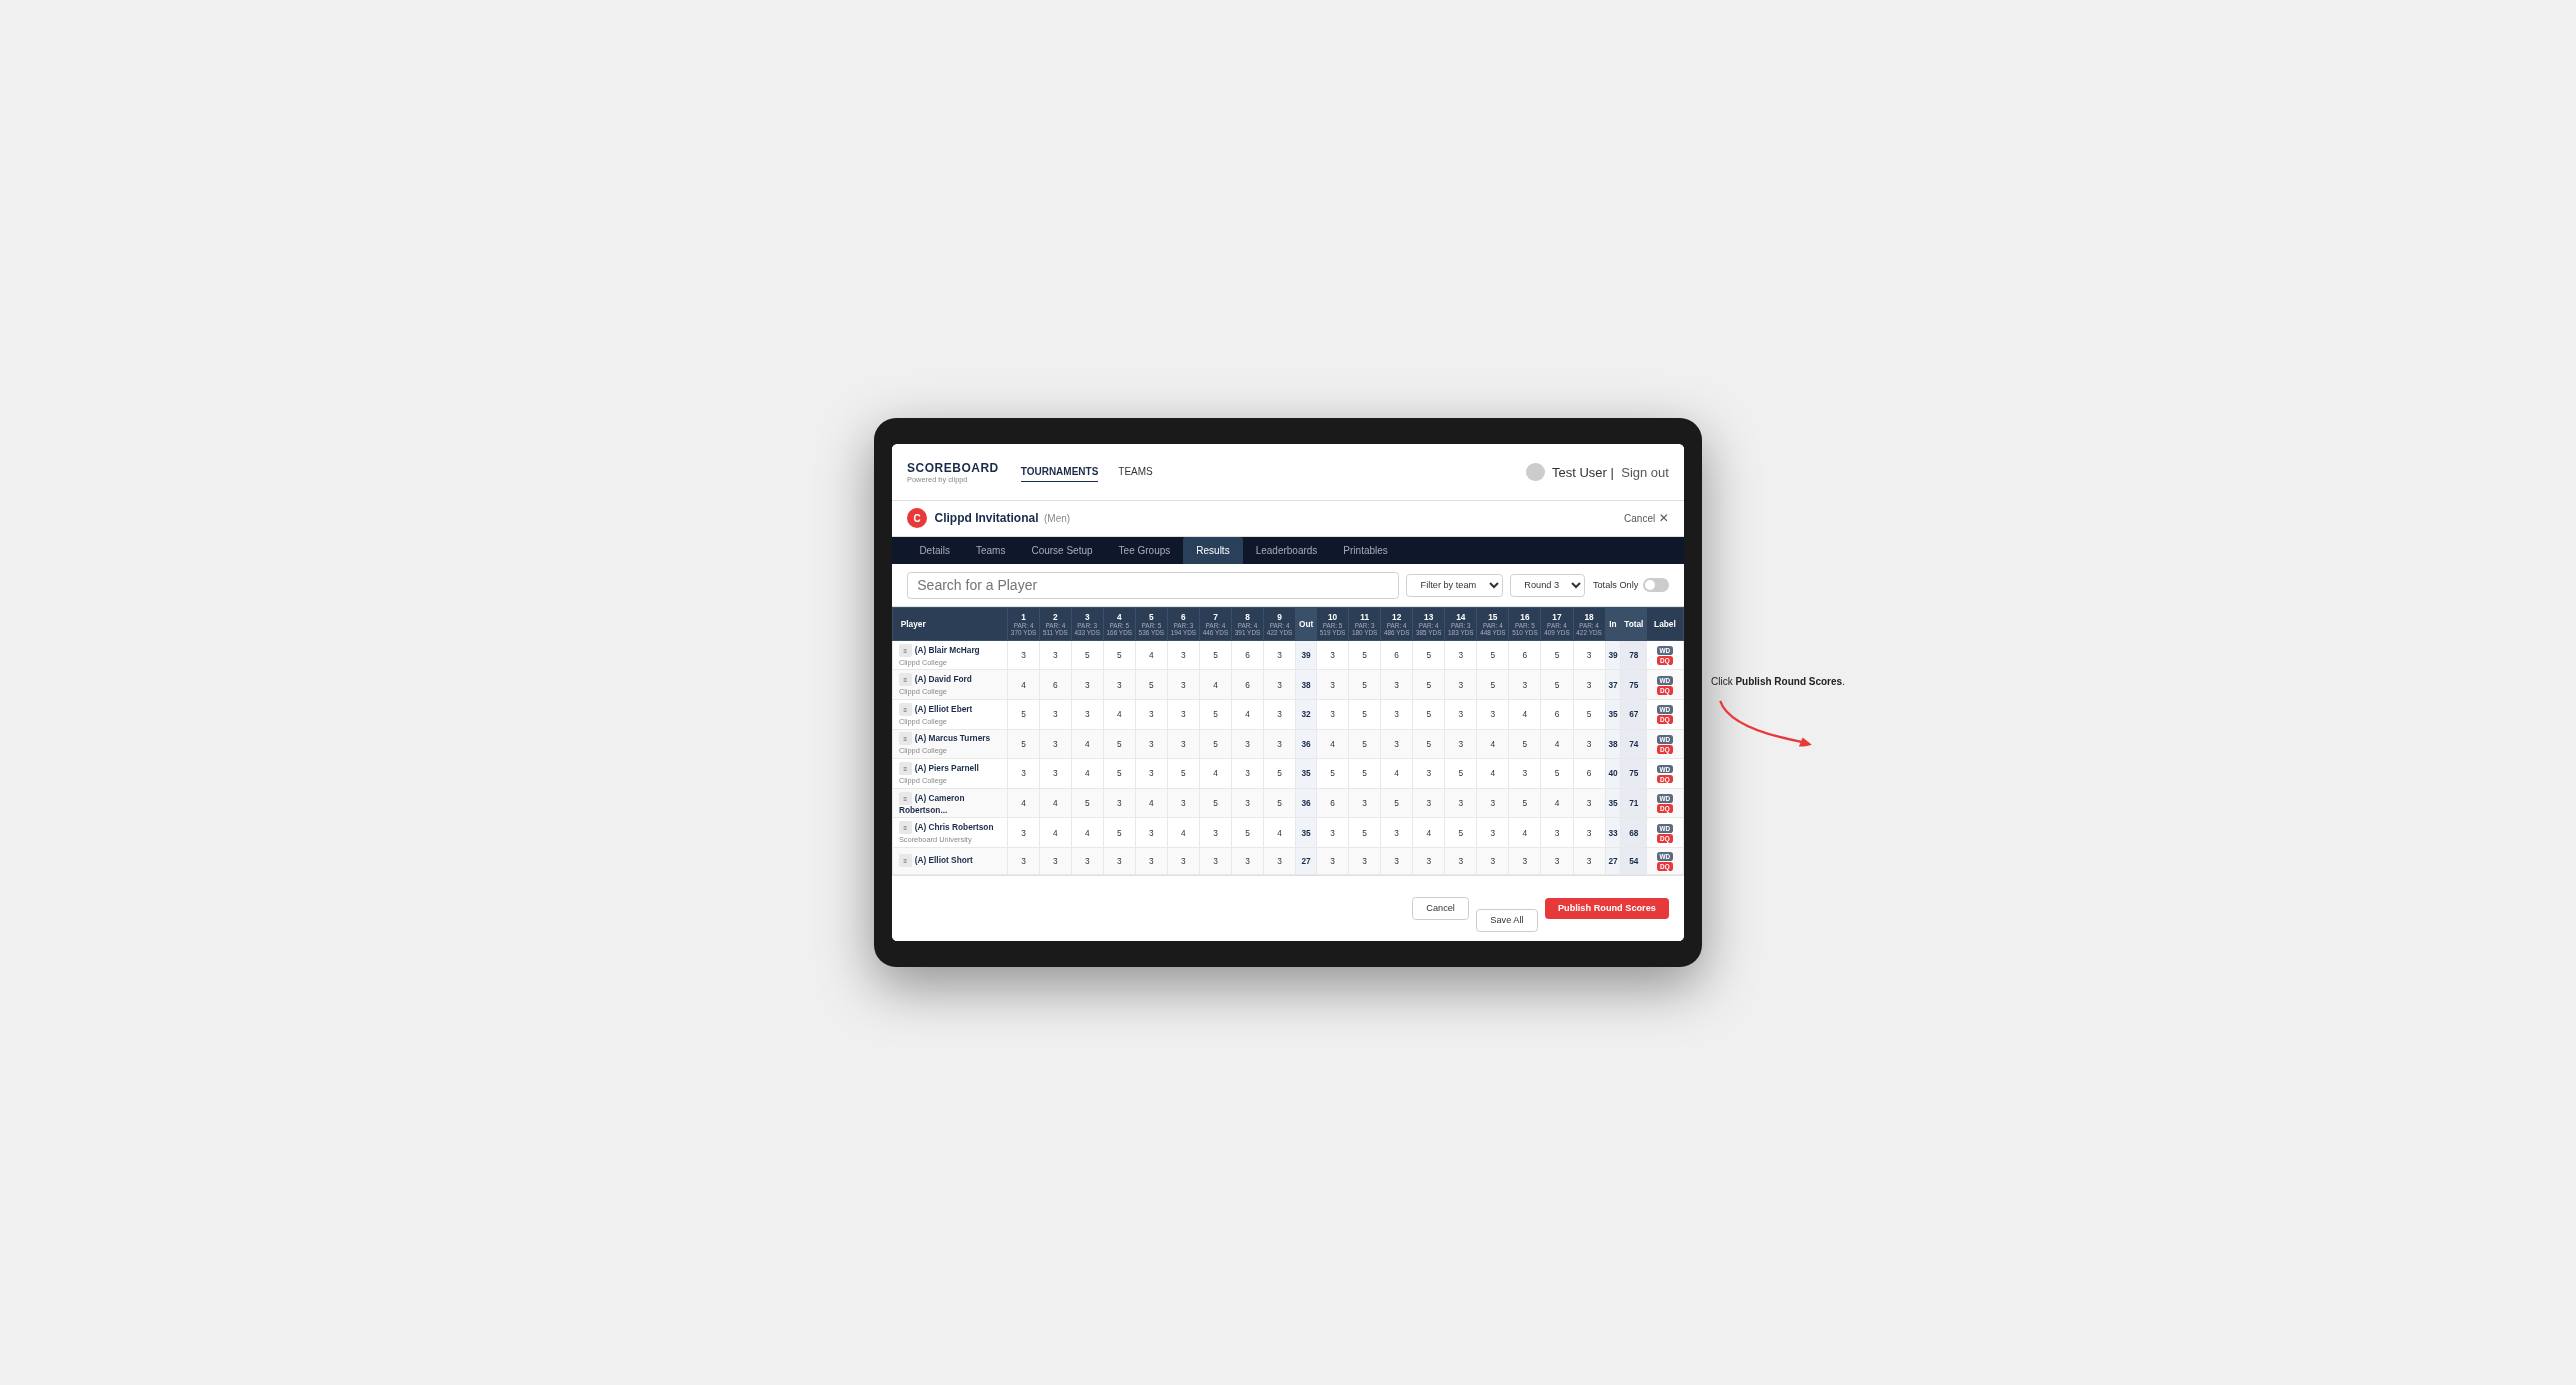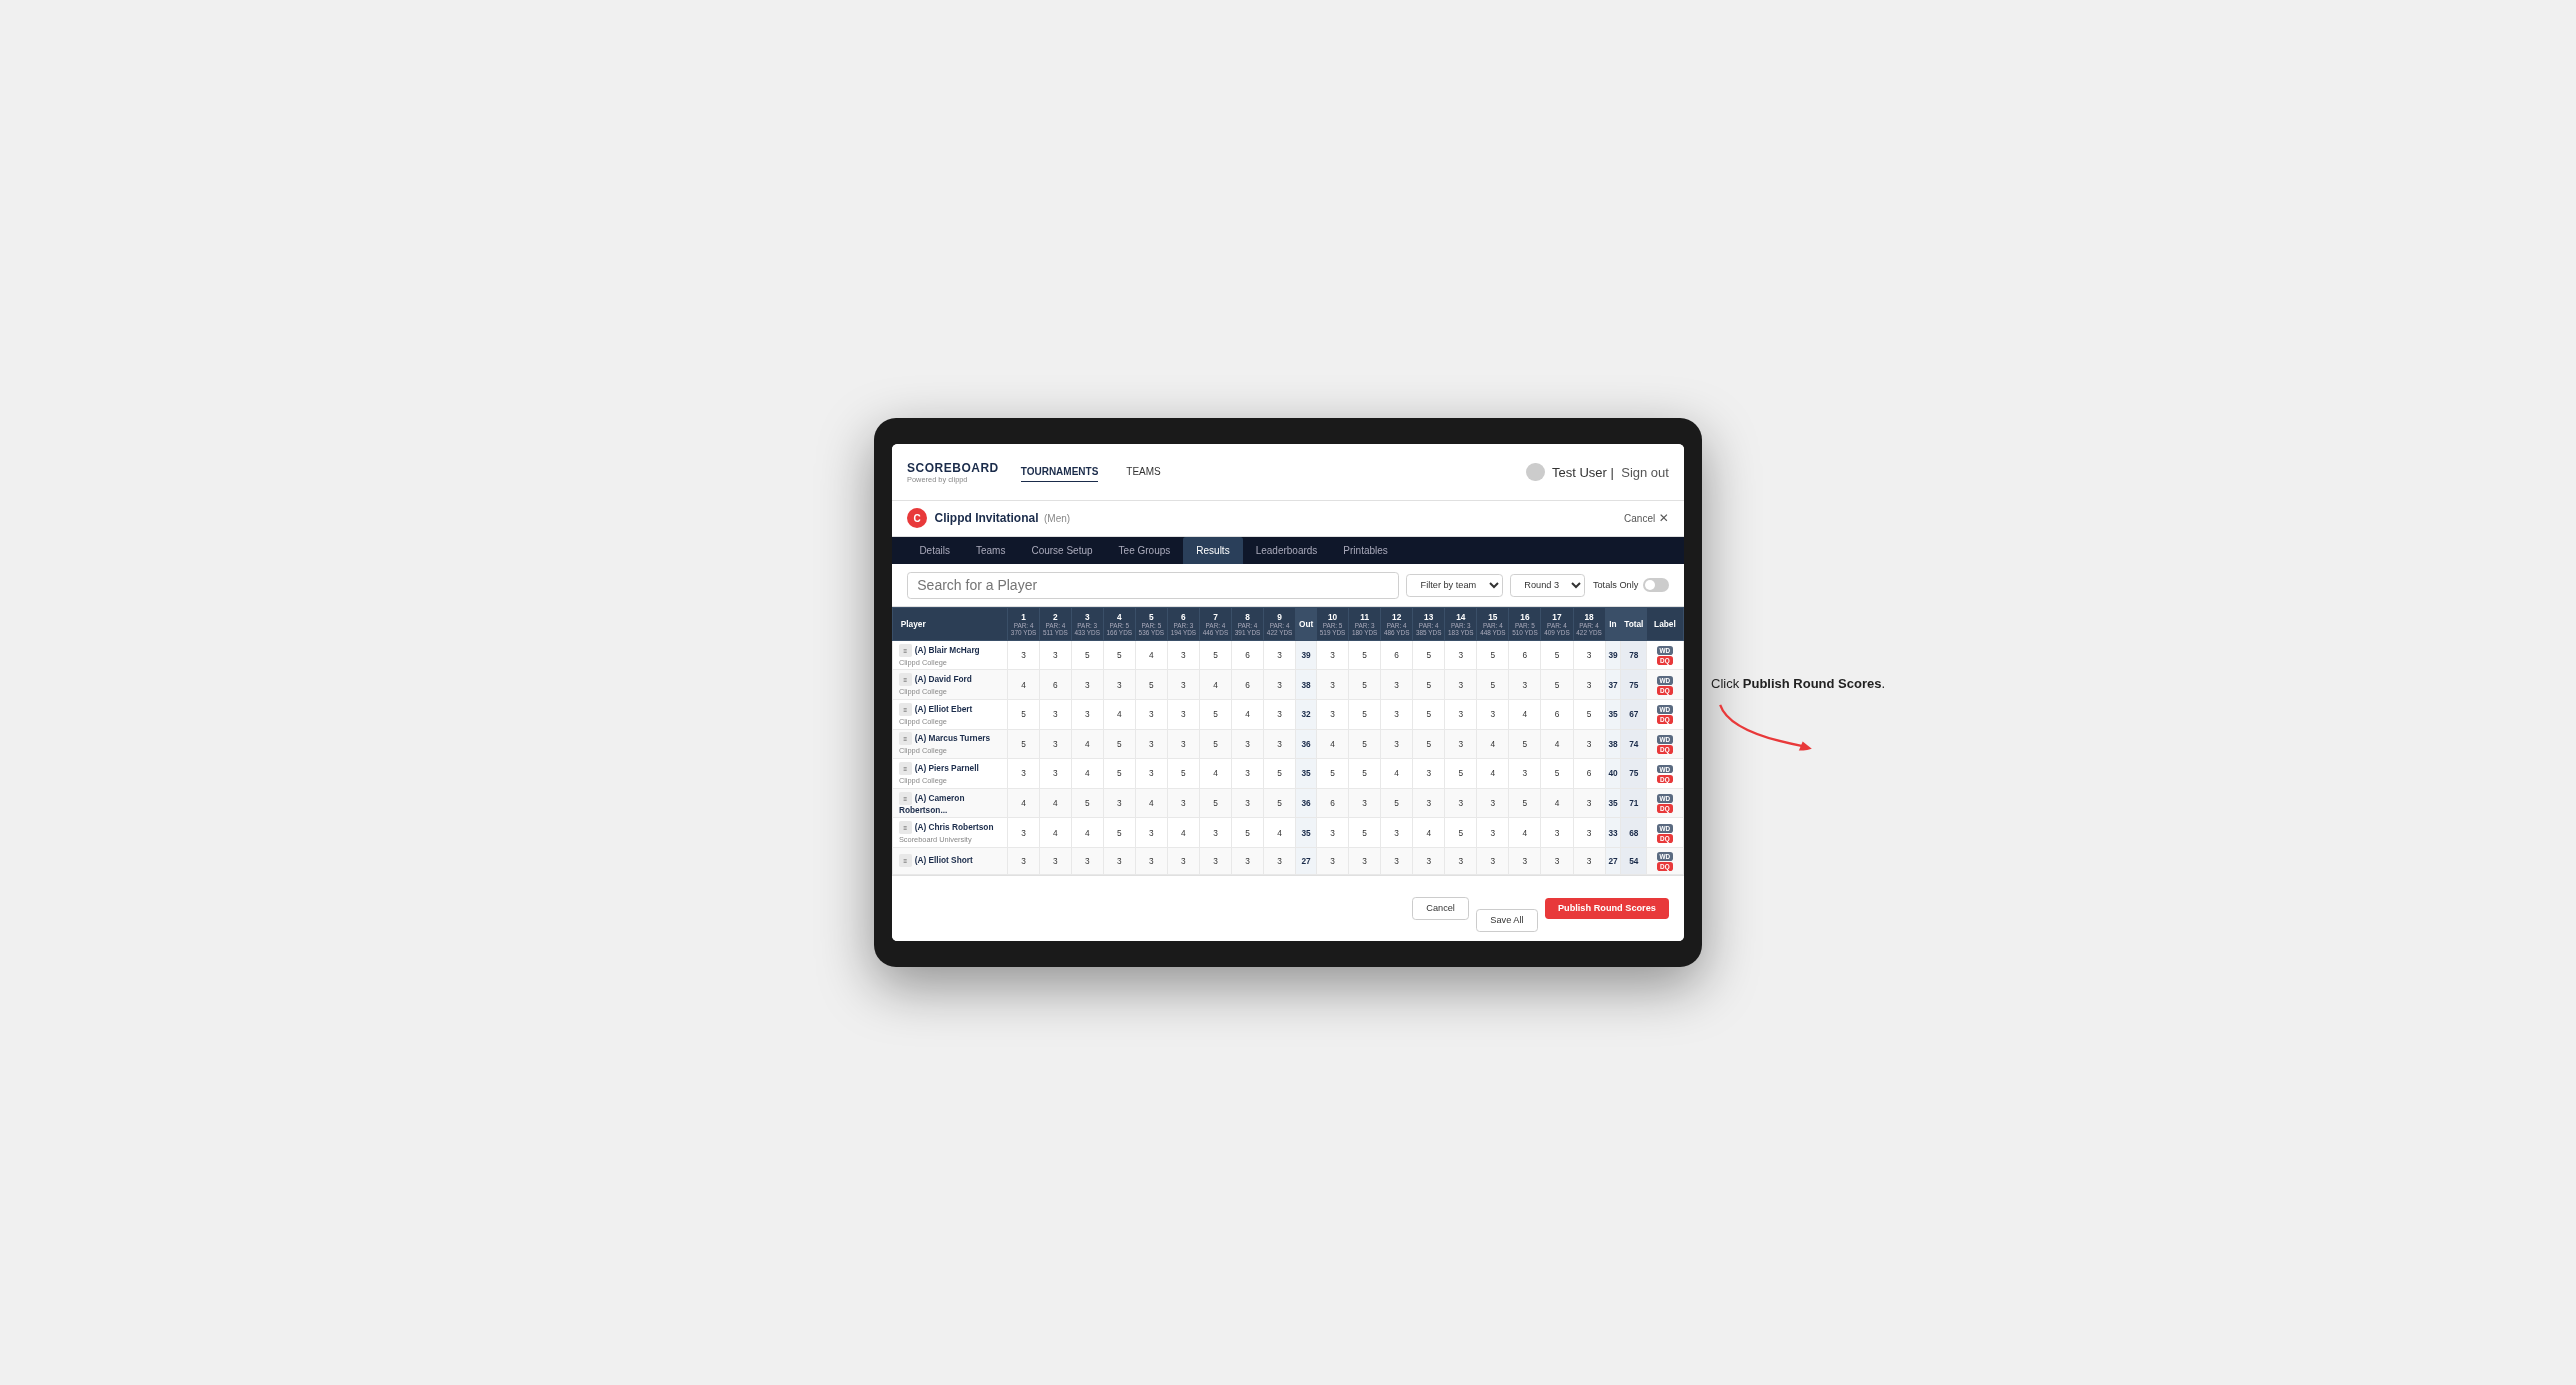--- a/index.html
+++ b/index.html
@@ -46,21 +46,21 @@
       font-weight: 800;
       color: #1a2b4a;
       letter-spacing: 0.5px;
     }
     .logo-sub {
       font-size: 7.4px;
       color: #888;
     }
     .nav-links {
       display: flex;
-      gap: 28px;
+      gap: 20px;
       margin-left: 22px;
     }
     .nav-link {
       font-size: 10px;
       color: #333;
       text-decoration: none;
       padding: 3.7px 0;
       cursor: pointer;
     }
     .nav-link.active {
@@ -328,21 +328,21 @@
     }
     
     .annotation-wrapper {
       position: absolute;
       right: -184px;
       top: 50%;
       transform: translateY(-18.4px);
       width: 175px;
     }
     .annotation-text {
-      font-size: 13px;
+      font-size: 10px;
       color: #222;
       line-height: 1.4;
     }
     .annotation-text strong {
       font-weight: 800;
     }
     .arrow-svg {
       display: block;
       margin-top: 3.7px;
     }

